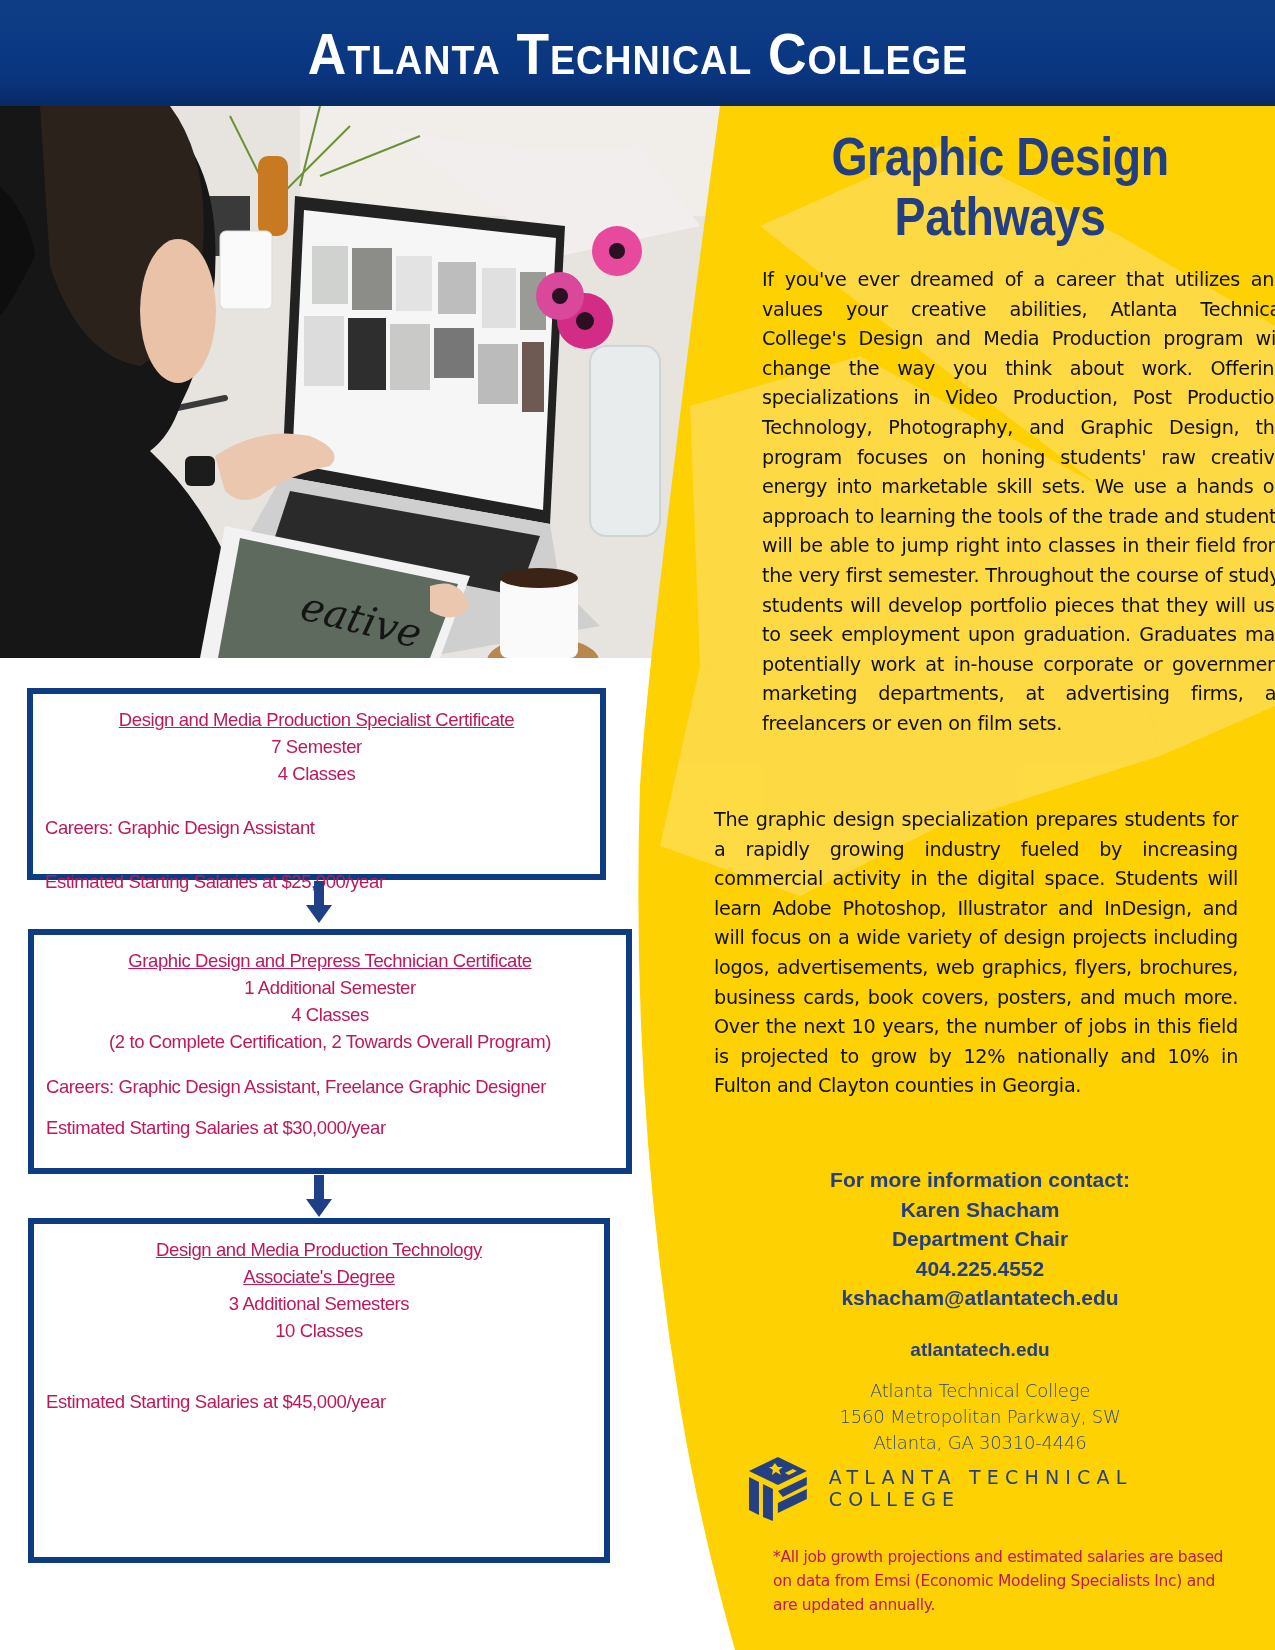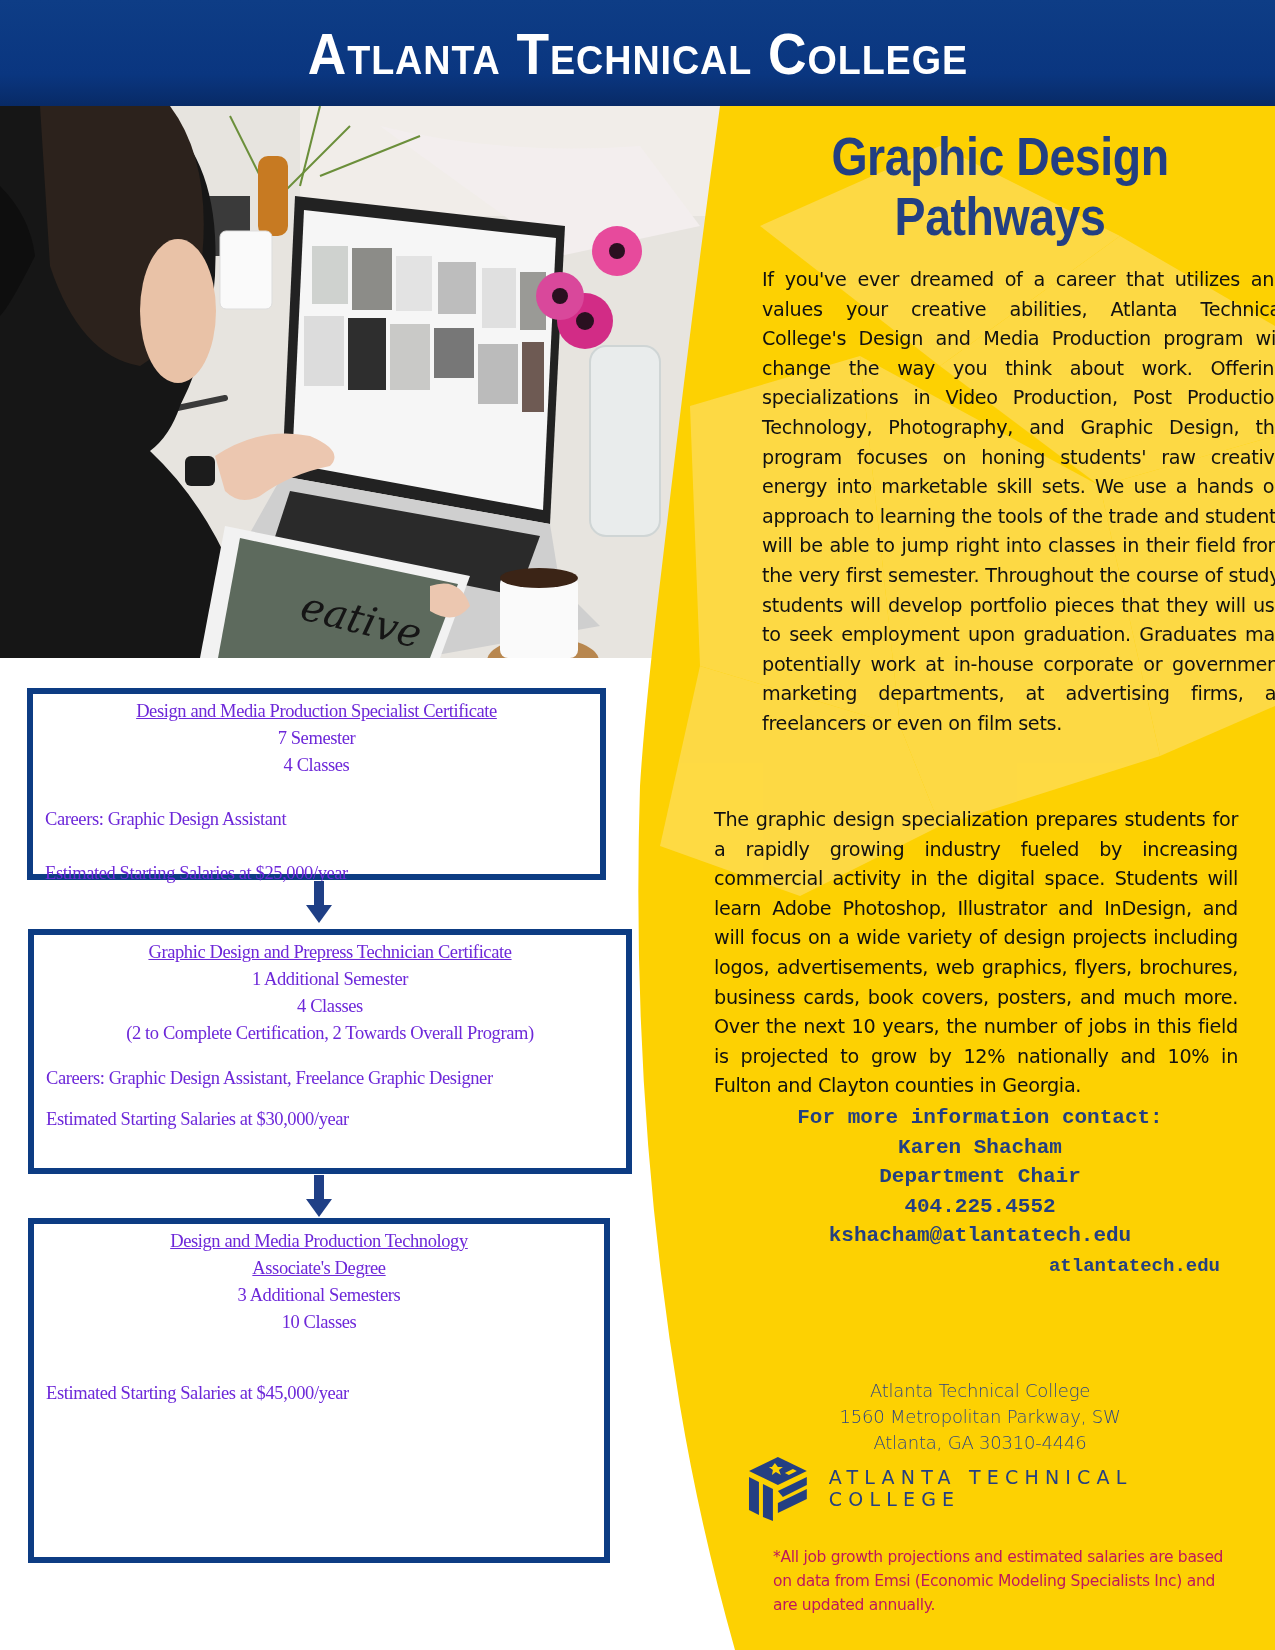--- a/index.html
+++ b/index.html
@@ -38,25 +38,25 @@
   }
   .body-text {
     position: absolute; left: 714px; width: 524px;
     font-family: "DejaVu Sans", sans-serif; font-size: 19.2px; line-height: 29.6px;
     text-align: justify; color: #111111; letter-spacing: -0.3px;
   }
   .body-text.p1 { top: 265px; margin-left: 48px; }
   .body-text.p2 { top: 805px; }
 
   .contact {
-    position: absolute; left: 740px; top: 1103px; width: 480px; text-align: center;
-    color: #233f82; font-family: Liberation Mono, monospace; font-weight: 700;
+    position: absolute; left: 740px; top: 1165px; width: 480px; text-align: center;
+    color: #233f82; font-family: Liberation Sans, sans-serif; font-weight: 700;
   }
   .contact .line { font-size: 21px; line-height: 29.5px; }
-  .contact .site { font-size: 19px; line-height: 26px; margin-top: 2px; text-align: right; }
+  .contact .site { font-size: 19px; line-height: 26px; margin-top: 24px; }
   .address {
     position: absolute; left: 740px; top: 1378px; width: 480px; text-align: center;
     color: #2d4585; font-family: "DejaVu Sans", sans-serif; font-weight: 300;
     font-size: 18px; line-height: 26px; letter-spacing: -0.2px;
   }
   .logo-row {
     position: absolute; left: 745px; top: 1455px; display: flex; align-items: center;
   }
   .logo-mark { width: 66px; height: 66px; }
   .logo-text {
@@ -65,22 +65,22 @@
   }
   .footnote {
     position: absolute; left: 773px; top: 1545px; width: 470px;
     color: #be185d; font-family: "DejaVu Sans", sans-serif; font-size: 15.5px; line-height: 24px;
     letter-spacing: -0.3px;
   }
 
   
   .path-box {
     position: absolute; left: 27px; width: 579px; background: #ffffff;
-    border: 6px solid #0d3c83; padding: 4px 12px 0 12px;
-    font-family: Liberation Serif, serif; font-size: 18.5px; line-height: 27px; color: #6d28d9;
+    border: 6px solid #0d3c83; padding: 12px 12px 0 12px;
+    font-family: Liberation Sans, sans-serif; font-size: 18.5px; line-height: 27px; color: #be185d;
     letter-spacing: -0.4px;
   }
   .path-box .center { text-align: center; }
   .path-box .title { text-decoration: underline; }
   .path-box .gap { height: 27px; }
   .box1 { top: 688px; height: 192px; }
   .box2 { top: 929px; height: 245px; left: 28px; width: 604px; }
   .box3 { top: 1218px; height: 345px; left: 28px; width: 582px; }
 
   .arrow { position: absolute; width: 26px; height: 42px; }

